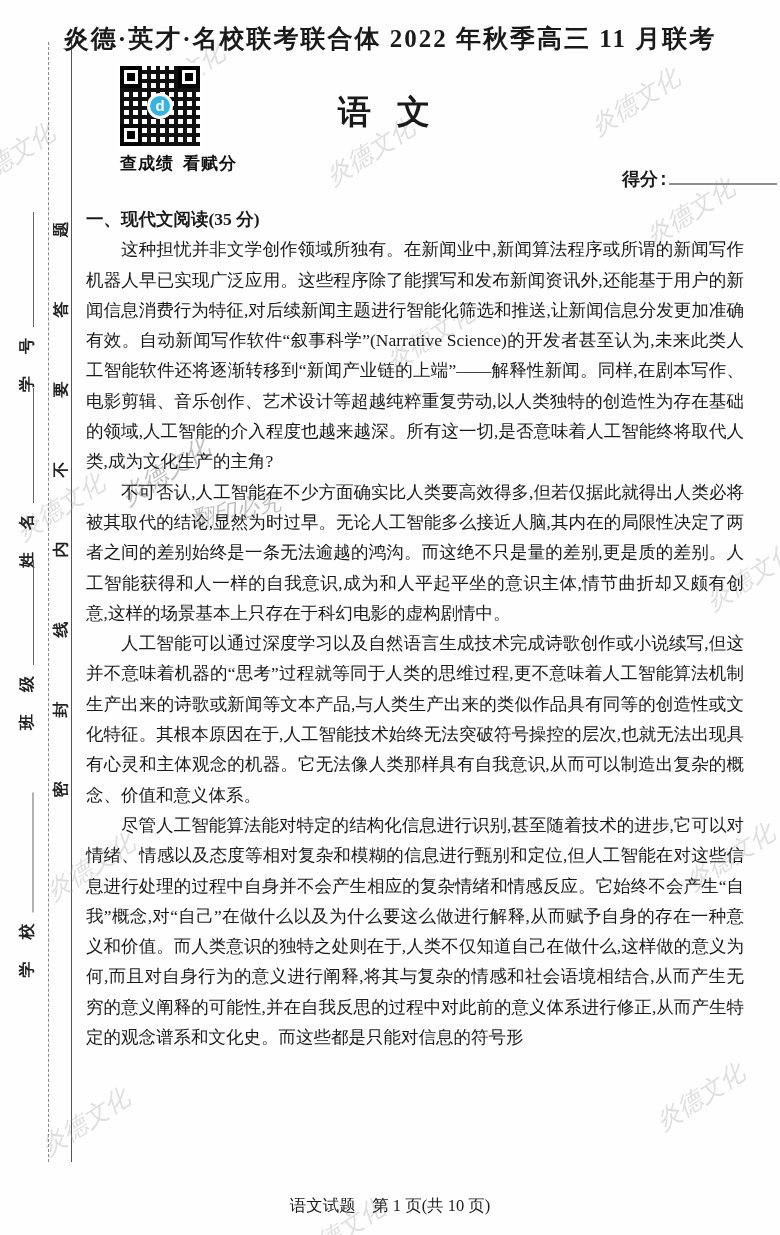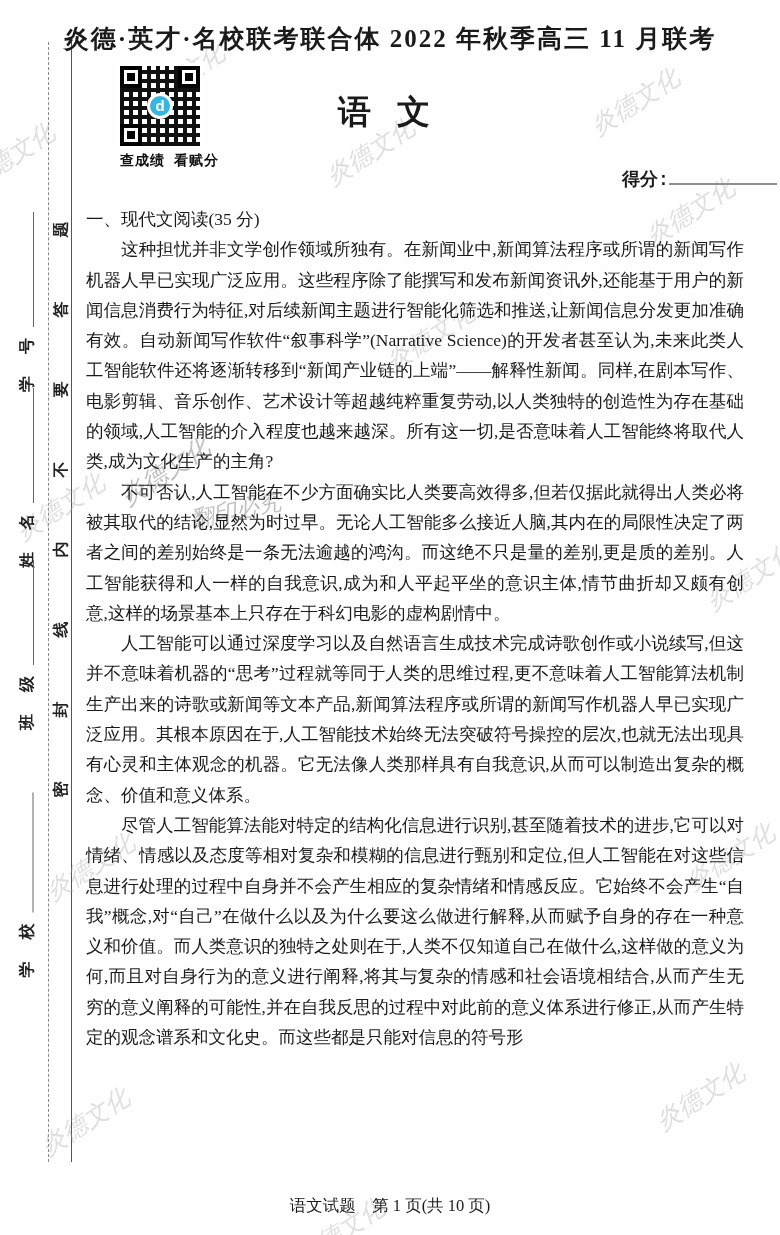--- a/index.html
+++ b/index.html
@@ -29,21 +29,21 @@
       repeating-linear-gradient(90deg,#111 0 4px,#fff 4px 9px);
       background-color:#fff;outline:3px solid #fff;}
   .qr .finder{position:absolute;width:22px;height:22px;box-sizing:border-box;
       border:4px solid #000;background:#fff;}
   .qr .finder::after{content:"";position:absolute;inset:3px;background:#000;}
   .finder-tl{left:0;top:0;} .finder-tr{right:0;top:0;} .finder-bl{left:0;bottom:0;}
   .qr-logo{position:absolute;left:27px;top:27px;width:26px;height:26px;
       box-sizing:border-box;border-radius:50%;background:#35b5e0;border:3px solid #fff;
       color:#fff;font-weight:bold;font-size:15px;line-height:20px;text-align:center;
       font-family:"Liberation Sans",sans-serif;}
-  .qr-caption{margin-top:6px;font-size:14px;font-weight:bold;letter-spacing:1px;
+  .qr-caption{margin-top:6px;font-size:17px;font-weight:bold;letter-spacing:1px;
       color:#111;font-family:"Liberation Sans",sans-serif;white-space:nowrap;}
   .qr-caption .gap{display:inline-block;width:9px;}
 
   
   .score{position:absolute;left:622px;top:167px;font-size:18px;font-weight:bold;z-index:10;font-family:Liberation Mono, monospace;}
   .score-line{display:inline-block;width:108px;border-bottom:2px solid #8f8f8f;
       height:14px;vertical-align:baseline;}
 
   
   .vline{position:absolute;top:42px;height:1120px;z-index:4;}
@@ -56,21 +56,21 @@
   .side-field .fline{display:inline-block;border-bottom:1.5px solid #666;height:12px;}
   .seal{position:absolute;height:26px;transform:rotate(-90deg);
       font-size:16px;font-weight:bold;color:#222;white-space:nowrap;
       letter-spacing:30px;text-align:center;z-index:6;}
 
   
   .main{position:absolute;left:86px;top:204px;width:658px;
       font-size:17.5px;line-height:30.3px;text-align:justify;z-index:8;}
   .main p{margin:0;padding:0;}
   .indent{text-indent:2em;}
-  .h1{font-weight:normal;}
+  .h1{font-weight:bold;}
   .h2{font-weight:bold;text-indent:2em;}
   .lead{font-weight:bold;}
 
   
   .footer{position:absolute;left:0;right:0;top:1195px;text-align:center;
       font-size:16.5px;color:#1a1a1a;z-index:8;}
 </style>
 </head>
 <body>
 
@@ -128,19 +128,19 @@
     <span class="lbl">学 校</span>
       <span class="fline" style="width:120px;"></span>
   </div>
 
   <div class="seal" style="width:385px;left:-129px;top:592px;">密 封 线 内 不 要 答 题</div>
 
   <div class="main">
     <p class="h1">一、现代文阅读(35 分)</p>
     <p class="indent">这种担忧并非文学创作领域所独有。在新闻业中,新闻算法程序或所谓的新闻写作机器人早已实现广泛应用。这些程序除了能撰写和发布新闻资讯外,还能基于用户的新闻信息消费行为特征,对后续新闻主题进行智能化筛选和推送,让新闻信息分发更加准确有效。自动新闻写作软件“叙事科学”(Narrative Science)的开发者甚至认为,未来此类人工智能软件还将逐渐转移到“新闻产业链的上端”——解释性新闻。同样,在剧本写作、电影剪辑、音乐创作、艺术设计等超越纯粹重复劳动,以人类独特的创造性为存在基础的领域,人工智能的介入程度也越来越深。所有这一切,是否意味着人工智能终将取代人类,成为文化生产的主角?</p>
     <p class="indent">不可否认,人工智能在不少方面确实比人类要高效得多,但若仅据此就得出人类必将被其取代的结论,显然为时过早。无论人工智能多么接近人脑,其内在的局限性决定了两者之间的差别始终是一条无法逾越的鸿沟。而这绝不只是量的差别,更是质的差别。人工智能获得和人一样的自我意识,成为和人平起平坐的意识主体,情节曲折却又颇有创意,这样的场景基本上只存在于科幻电影的虚构剧情中。</p>
-    <p class="indent">人工智能可以通过深度学习以及自然语言生成技术完成诗歌创作或小说续写,但这并不意味着机器的“思考”过程就等同于人类的思维过程,更不意味着人工智能算法机制生产出来的诗歌或新闻等文本产品,新闻算法程序或所谓的新闻写作机器人早已实现广泛应用。其根本原因在于,人工智能技术始终无法突破符号操控的层次,也就无法出现具有心灵和主体观念的机器。它无法像人类那样具有自我意识,从而可以制造出复杂的概念、价值和意义体系。</p>
+    <p class="indent">人工智能可以通过深度学习以及自然语言生成技术完成诗歌创作或小说续写,但这并不意味着机器的“思考”过程就等同于人类的思维过程,更不意味着人工智能算法机制生产出来的诗歌或新闻等文本产品,与人类生产出来的类似作品具有同等的创造性或文化特征。其根本原因在于,人工智能技术始终无法突破符号操控的层次,也就无法出现具有心灵和主体观念的机器。它无法像人类那样具有自我意识,从而可以制造出复杂的概念、价值和意义体系。</p>
     <p class="indent">尽管人工智能算法能对特定的结构化信息进行识别,甚至随着技术的进步,它可以对情绪、情感以及态度等相对复杂和模糊的信息进行甄别和定位,但人工智能在对这些信息进行处理的过程中自身并不会产生相应的复杂情绪和情感反应。它始终不会产生“自我”概念,对“自己”在做什么以及为什么要这么做进行解释,从而赋予自身的存在一种意义和价值。而人类意识的独特之处则在于,人类不仅知道自己在做什么,这样做的意义为何,而且对自身行为的意义进行阐释,将其与复杂的情感和社会语境相结合,从而产生无穷的意义阐释的可能性,并在自我反思的过程中对此前的意义体系进行修正,从而产生特定的观念谱系和文化史。而这些都是只能对信息的符号形</p>
   </div>
 
   <div class="footer">语文试题　第 1 页(共 10 页)</div>
 
 </div>
 
 </body></html>

